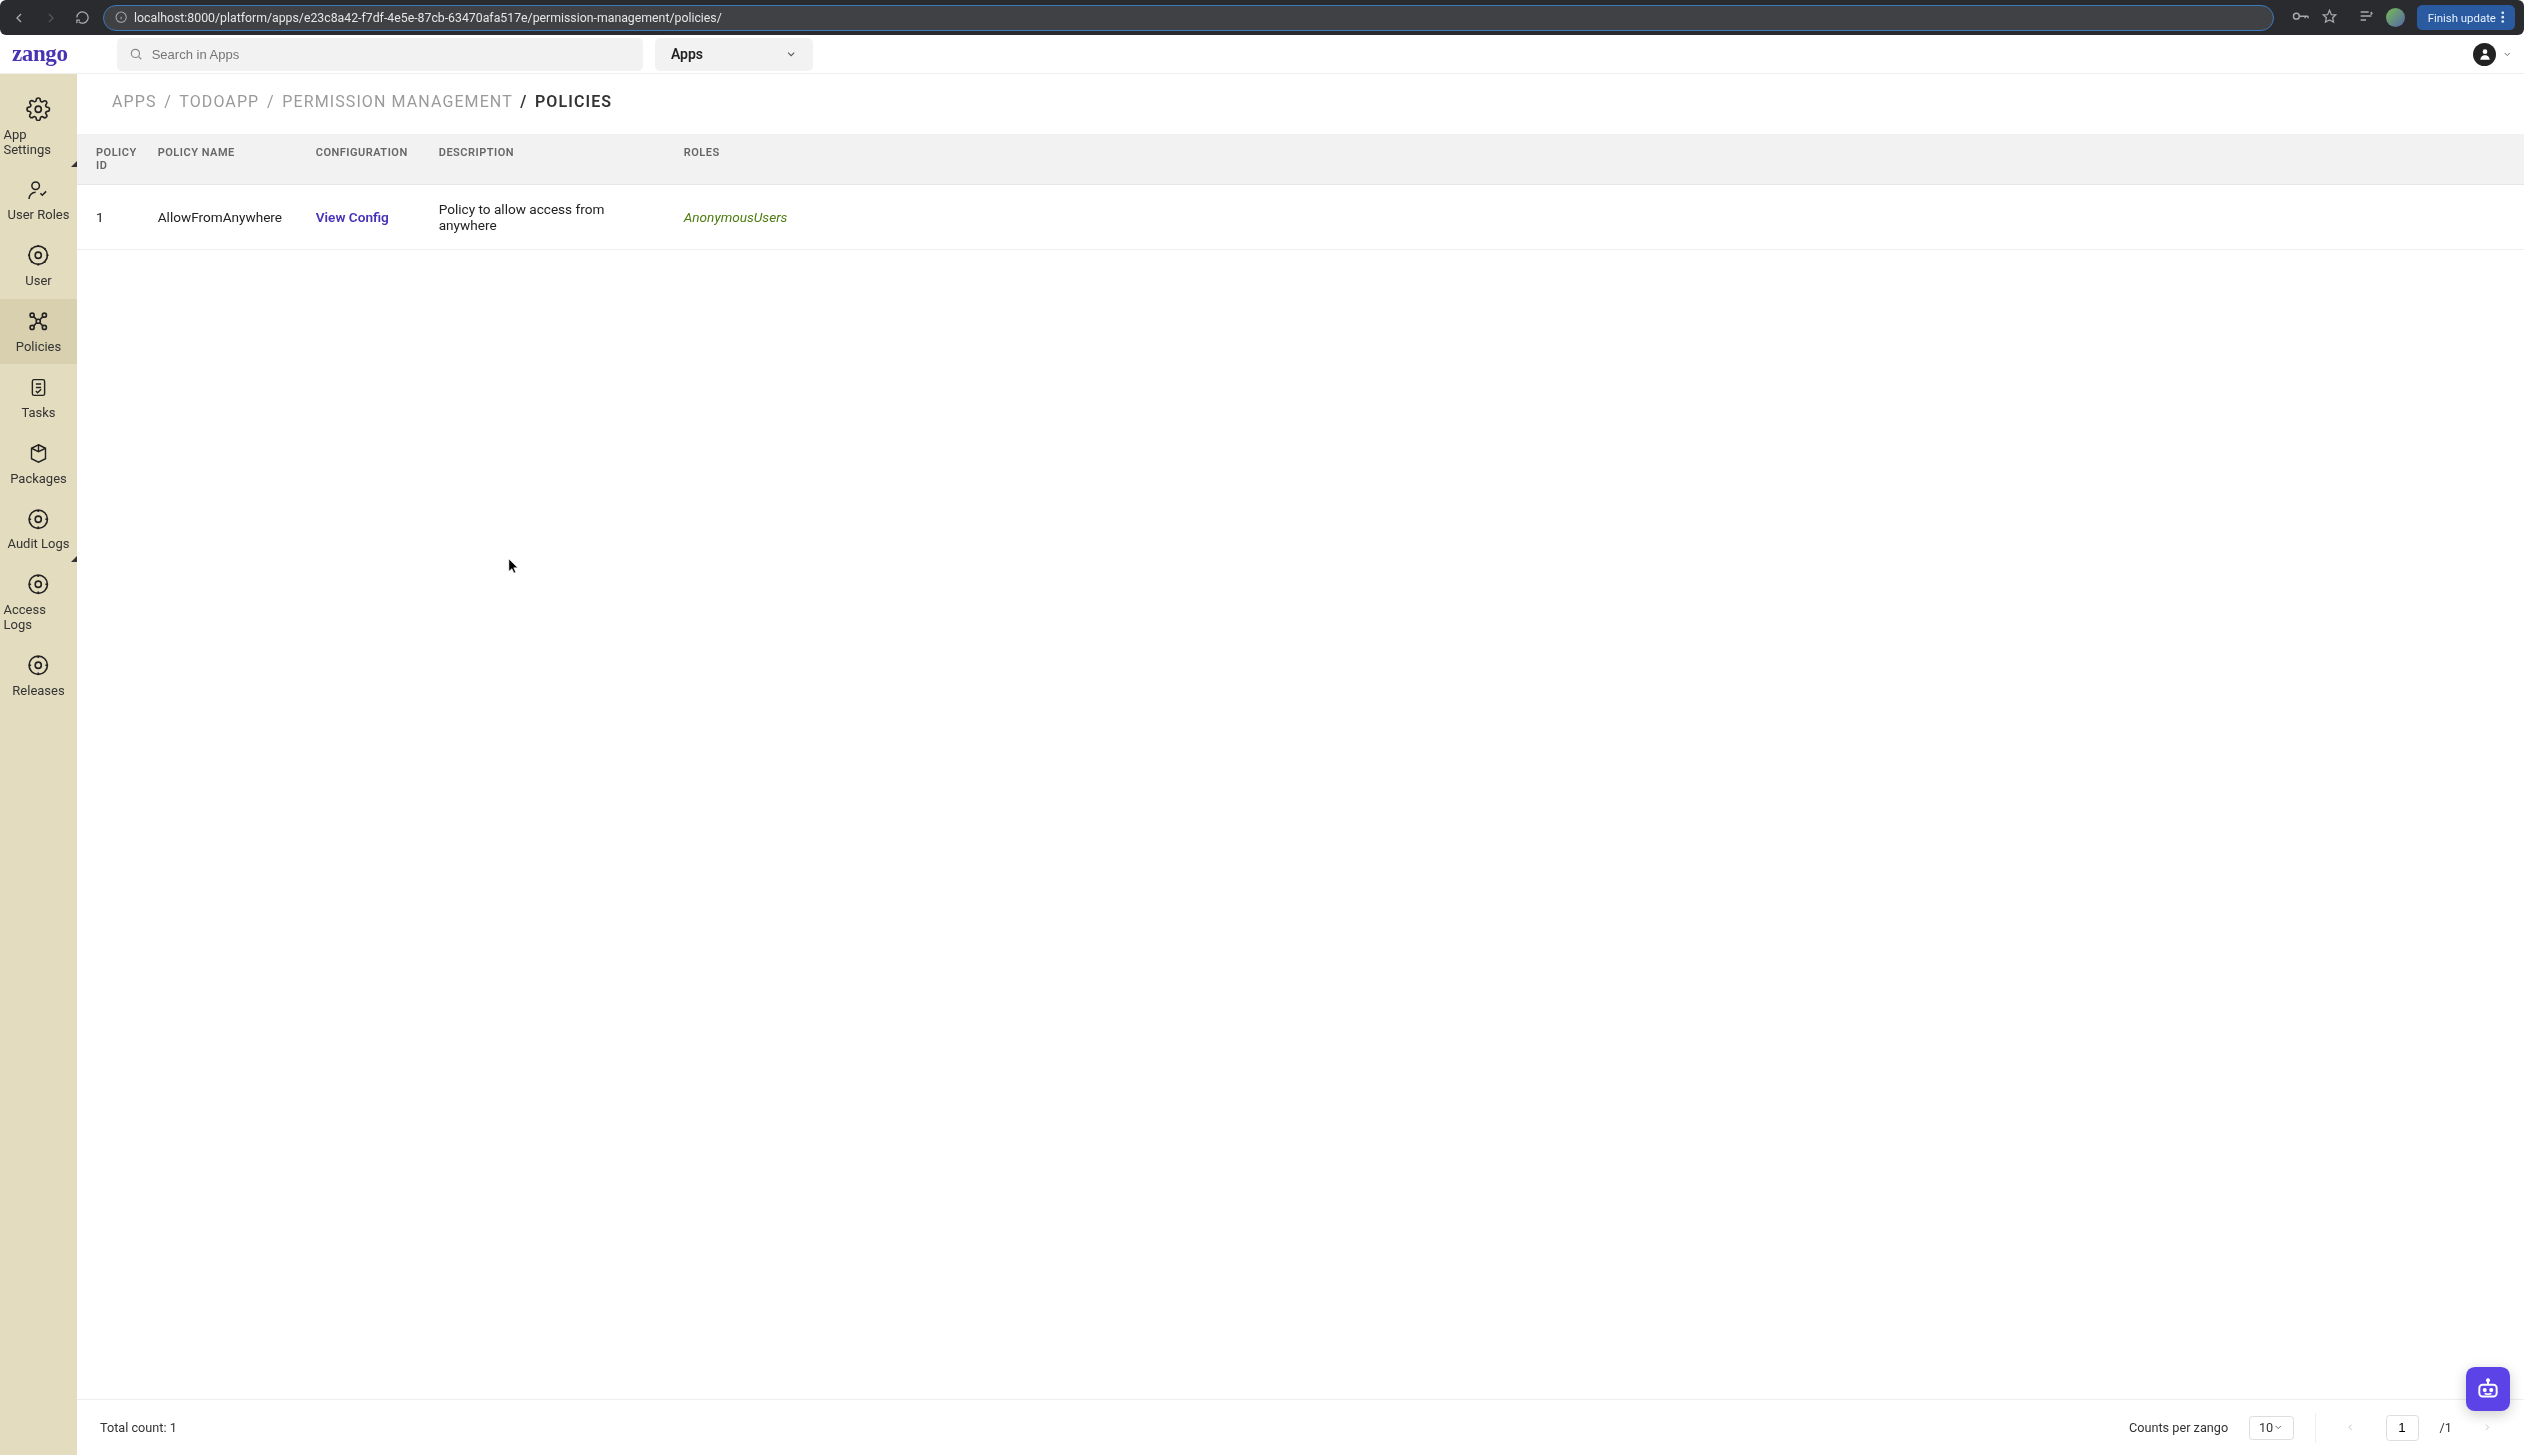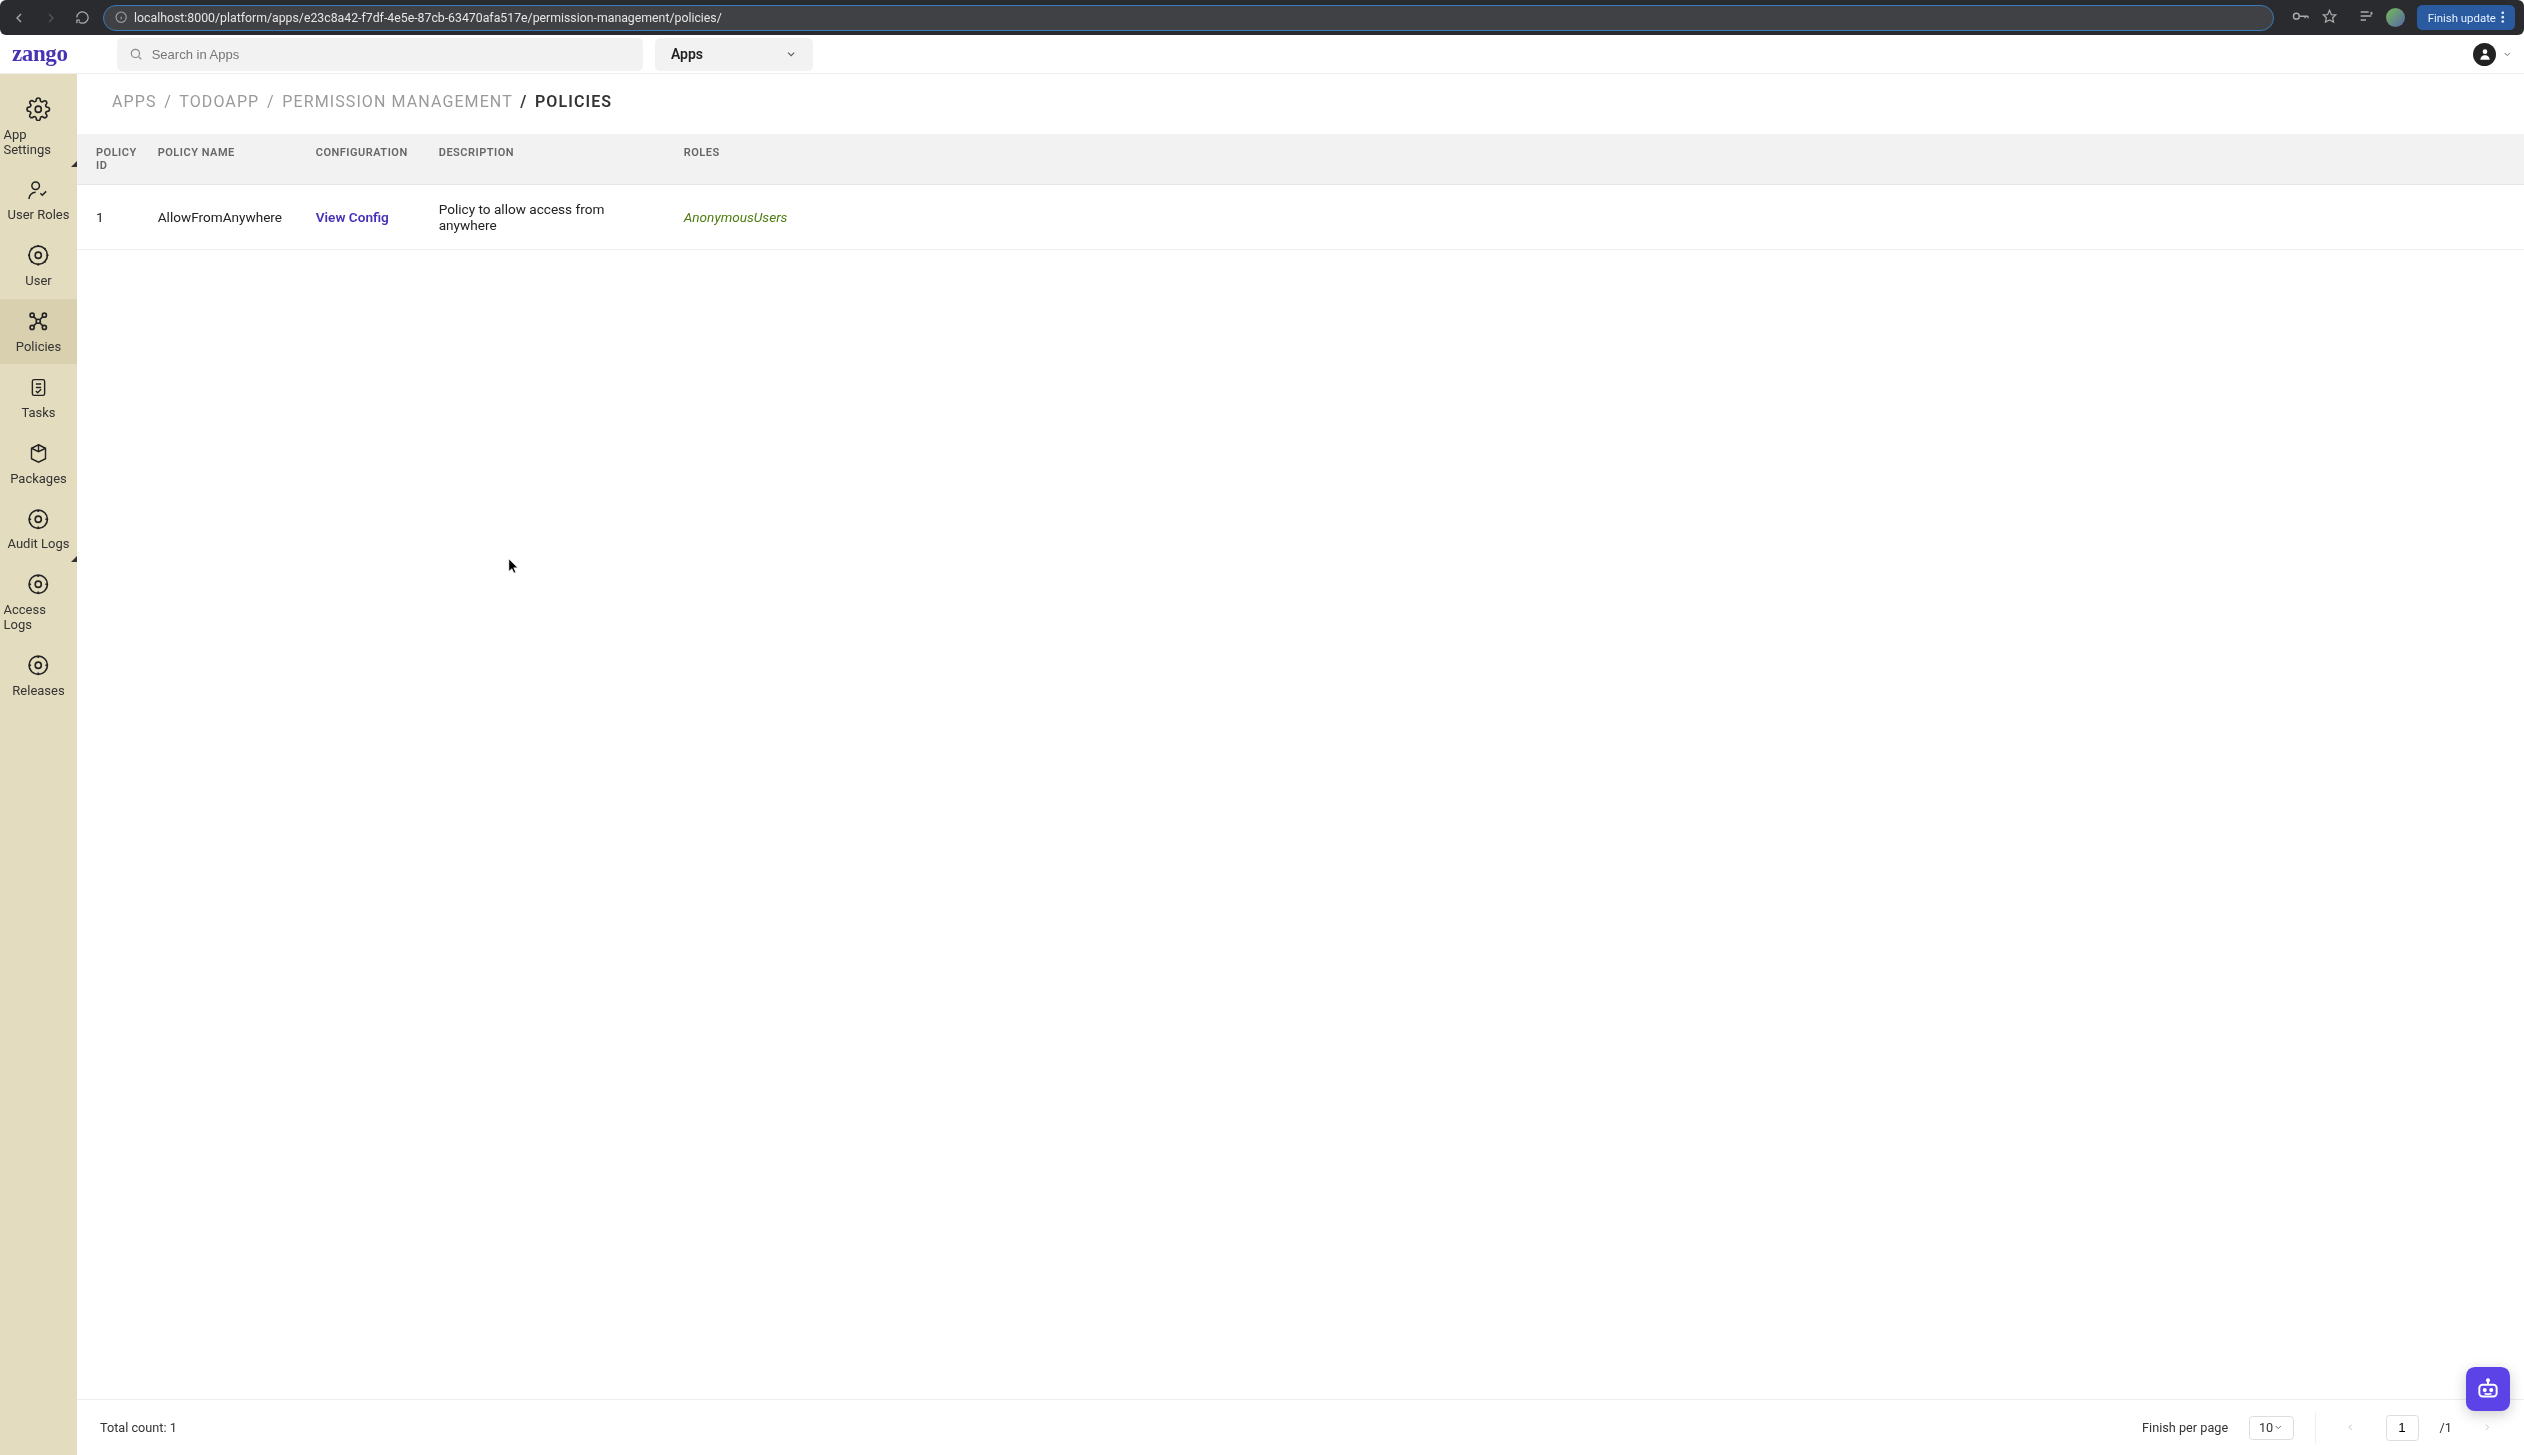--- a/index.html
+++ b/index.html
@@ -286,21 +286,21 @@
         </tr>
       </tbody>
     </table>
     </div>
 
     <div class="footer">
       <span>
         <span>Total count:</span> <span>1</span>
       </span>
       <div class="spacer"></div>
-      <span>Finish per page</span>
+      <span>Counts per zango</span>
       <div class="page-sel">
         <span>10</span>
         <svg width="10.5" height="10.5" viewBox="0 0 24 24" fill="none" stroke="#555" stroke-width="2">
             <polyline points="6 9 12 15 18 9"></polyline>
           </svg>
       </div>
       <div class="vsep"></div>
       <span class="pg-arrow">
         <svg width="10.5" height="10.5" viewBox="0 0 24 24" fill="none" stroke="currentColor" stroke-width="2">
             <polyline points="15 18 9 12 15 6"></polyline>

